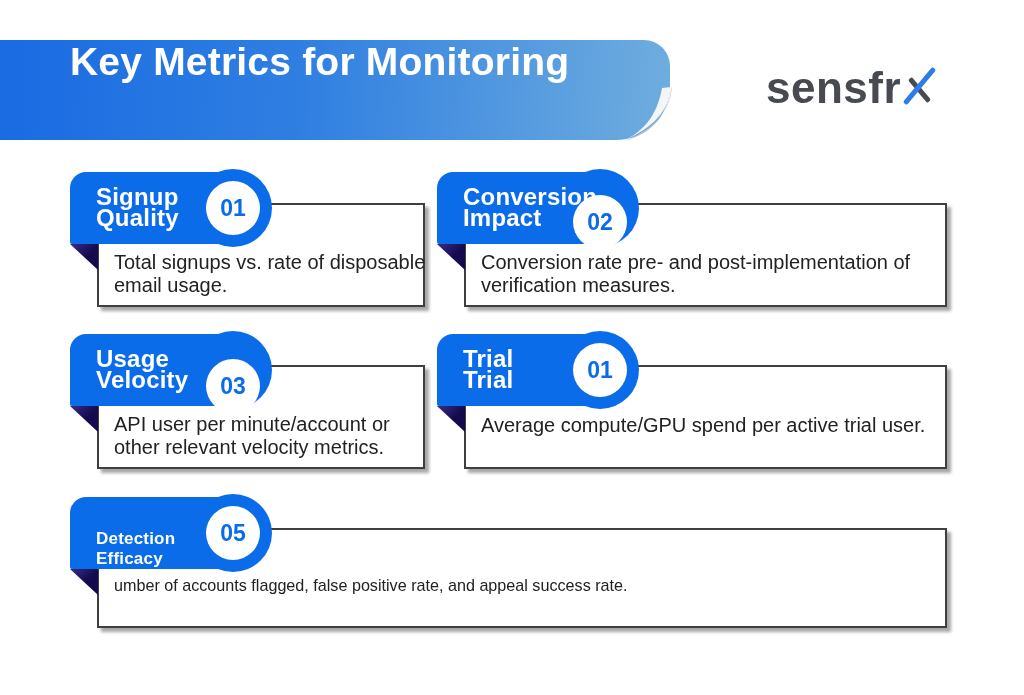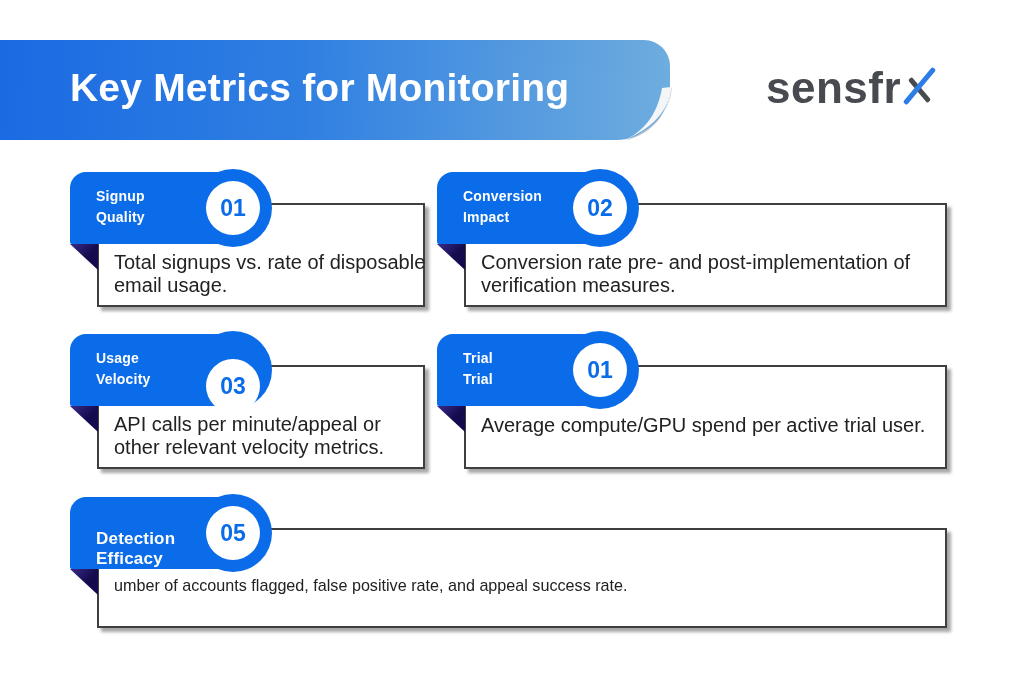--- a/index.html
+++ b/index.html
@@ -10,21 +10,21 @@
   }
 
   
   .banner{
     position:absolute;left:0;top:40px;width:670px;height:100px;
     border-radius:0 26px 54px 0;
     background:linear-gradient(92deg,
       var(--banner-gradient-left,#1a6ae3) 0%,
       #2f7fe2 45%,
       var(--banner-gradient-right,#6fadde) 100%);
-    display:flex;align-items:center;box-sizing:border-box;padding-left:70px;
+    display:flex;align-items:flex-start;box-sizing:border-box;padding-left:70px;
   }
   .banner-title{
     color:#fff;font-size:39px;font-weight:700;letter-spacing:.2px;
     padding-bottom:4px;
   }
   .curl{position:absolute;left:618px;top:86px;width:56px;height:56px;}
 
   
   .logo{
     position:absolute;left:766px;top:60px;height:56px;
@@ -63,21 +63,21 @@
     display:flex;align-items:center;justify-content:center;
     color:var(--accent-blue,#0b6ce9);font-size:23px;font-weight:700;
   }
   .fold{
     position:absolute;width:28px;height:26px;
     background:linear-gradient(135deg,var(--fold-navy-light,#3b2b8a) 0%,var(--fold-navy-dark,#140b4e) 55%);
     clip-path:polygon(0 0,100% 0,100% 100%);
   }
   .tab-label{
     position:absolute;color:var(--card-title-text,#ffffff);
-    font-size:14px;font-weight:700;line-height:21px;letter-spacing:.2px;
+    font-size:24px;font-weight:700;line-height:21px;letter-spacing:.2px;
   }
   .tab-label span{display:block;}
   .tab-label.sm{font-size:17px;line-height:20px;margin-top:17px;}
   .desc{
     position:absolute;color:var(--body-text,#222222);
     font-size:20px;line-height:23px;
   }
   .desc.condensed{font-size:17px;transform:scaleX(.95);transform-origin:left top;white-space:nowrap;}
 </style>
 </head>
@@ -119,28 +119,28 @@
   <div>
     <div class="box" style="left:464px;top:203px;width:483px;height:104px"></div>
     <div class="desc" style="left:481px;top:251px;width:465px">Conversion rate pre- and post-implementation of verification measures.</div>
     <div class="fold" style="left:437px;top:244px"></div>
     <div class="tabrect" style="left:437px;top:172px;width:163px"></div>
     <div class="pill" style="left:561px;top:169px"></div>
     <div class="tab-label" style="left:463px;top:186px">
       <span>Conversion</span>
       <span>Impact</span>
     </div>
-    <div class="badge" style="left:573px;top:181px">
+    <div class="badge" style="left:573px;top:195px">
       <span>02</span>
     </div>
   </div>
 
   <div>
     <div class="box" style="left:97px;top:365px;width:328px;height:104px"></div>
-    <div class="desc" style="left:114px;top:413px;width:288px">API calls per minute/appeal or other relevant velocity metrics.</div>
+    <div class="desc" style="left:114px;top:413px;width:288px">API user per minute/account or other relevant velocity metrics.</div>
     <div class="fold" style="left:70px;top:406px"></div>
     <div class="tabrect" style="left:70px;top:334px;width:163px"></div>
     <div class="pill" style="left:194px;top:331px"></div>
     <div class="tab-label" style="left:96px;top:348px">
       <span>Usage</span>
       <span>Velocity</span>
     </div>
     <div class="badge" style="left:206px;top:359px">
       <span>03</span>
     </div>

